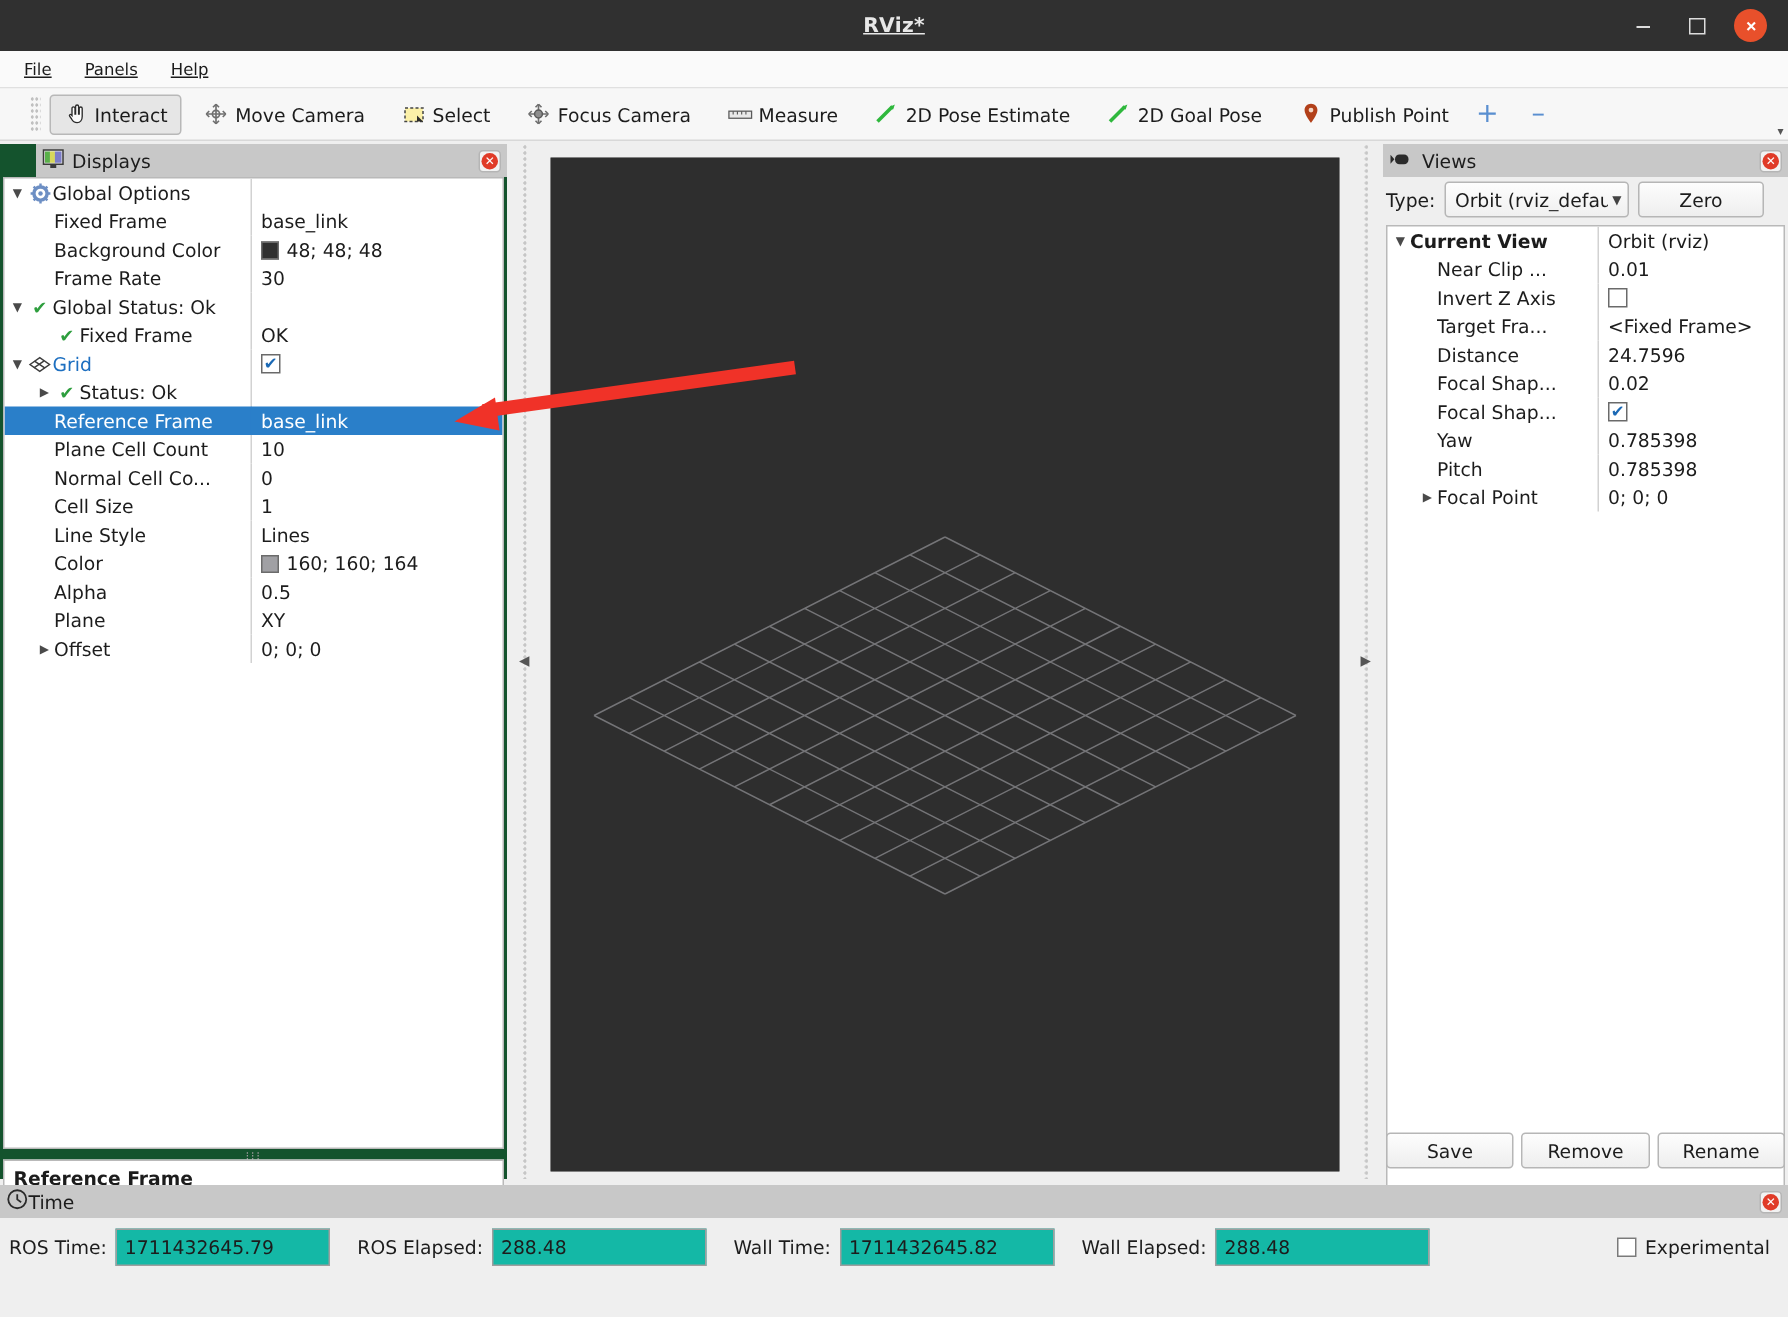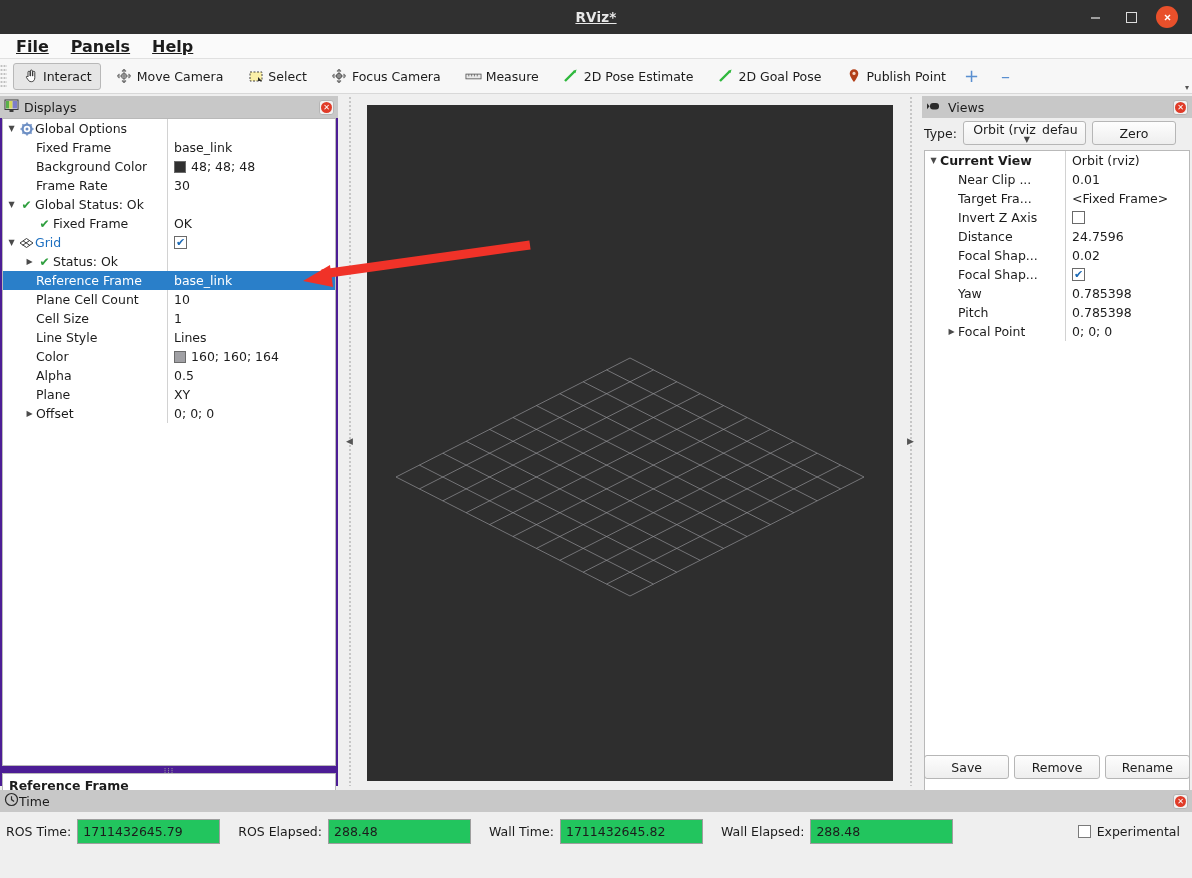--- a/index.html
+++ b/index.html
@@ -26,28 +26,28 @@
   .win-min { font-size: 14px; line-height: 4px; }
   .win-max-sq { width: 11px; height: 11px; border: 1.5px solid #dcdcdc; }
   .win-close { width: 22px; height: 22px; border-radius: 50%; background: #e8502b; color: #fff; font-size: 13px; font-weight: bold; display:flex; align-items:center; justify-content:center;}
 
   
   .menubar {
     position: absolute; left: 0; top: 34px; width: 1192px; height: 25px;
     background: #fafafa; border-bottom: 1px solid #e0e0e0;
     display: flex; align-items: center; padding-left: 7px; gap: 4px;
   }
-  .menu-item { padding: 2px 9px; font-size: 16px; font-weight: bold; }
+  .menu-item { padding: 2px 9px; font-size: 11px; }
   .menu-item u { text-decoration: underline; }
 
   
   .toolbar {
     position: absolute; left: 0; top: 59px; width: 1192px; height: 35px;
     background: #f7f7f7; border-bottom: 1px solid #d8d8d8;
-    display: flex; align-items: center; padding-left: 0;
+    display: flex; align-items: center; padding-left: 20px;
   }
   .tb-handle { width: 7px; height: 24px; margin-right: 3px;
     background-image: radial-gradient(circle, #c0c0c0 1px, transparent 1.2px);
     background-size: 3px 4px; }
   .tb-btn {
     display: flex; align-items: center; gap: 4px;
     height: 27px; padding: 0 8px; margin: 0 3px;
     border: 1px solid transparent; border-radius: 3px;
     font-size: 12.5px; white-space: nowrap;
   }
@@ -69,21 +69,21 @@
     background: #f2f2f2; border: 1px solid #b5b5b5;
     display: flex; align-items: center; justify-content: center;
   }
   .dock-close i {
     width: 11px; height: 11px; border-radius: 50%; background: #e03b28;
     display: flex; align-items: center; justify-content: center;
     color: #fff; font-size: 8px; font-style: normal; line-height: 11px;
   }
 
   
-  .displays-panel { position: absolute; left: 0; top: 96px; width: 338px; height: 690px; background: #4c1d95; }
+  .displays-panel { position: absolute; left: 0; top: 96px; width: 338px; height: 690px; background: #14532d; padding-left: 24px; }
   .prop-tree {
     position: absolute; left: 2px; top: 22px; width: 334px; height: 648px;
     background: #ffffff; border: 1px solid #b9b9b9; overflow: hidden;
   }
   .prop-row { display: flex; height: 19px; align-items: center; font-size: 12.5px; }
   .prop-row.sel { background: #2a7fc9; color: #ffffff; }
   .prop-name { width: 164px; display: flex; align-items: center; height: 19px; padding-left: 2px; overflow: hidden; white-space: nowrap; }
   .prop-val { flex: 1; display: flex; align-items: center; height: 19px; padding-left: 6px; border-left: 1px solid #d2d2d2; overflow: hidden; white-space: nowrap; }
   .prop-row.sel .prop-val { border-left-color: #2a7fc9; }
   .ind { display: inline-block; flex: 0 0 auto; }
@@ -126,38 +126,38 @@
   }
   .viewport svg { display: block; }
 
   
   .views-panel { position: absolute; left: 922px; top: 96px; width: 270px; height: 690px; background: #efefef; }
   .views-typebar { position: absolute; left: 2px; top: 24px; width: 266px; height: 26px; display: flex; align-items: center; gap: 6px; }
   .views-typebar .lbl { font-size: 12.5px; }
   .combo {
     width: 123px; height: 24px; border: 1px solid #b6b6b6; border-radius: 3px;
     background: linear-gradient(#fdfdfd, #f0f0f0); display: flex; align-items: center;
-    padding: 0 4px 0 6px; font-size: 12.5px; overflow: hidden; white-space: nowrap; flex-direction: column;
+    padding: 0 4px 0 6px; font-size: 12.5px; overflow: hidden; white-space: nowrap;
   }
   .combo .cv { overflow: hidden; text-overflow: clip; flex: 1; }
   .combo .carrow { font-size: 8px; color: #444; margin-left: 3px; }
   .zero-btn { width: 84px; height: 24px; border: 1px solid #b6b6b6; border-radius: 3px;
     background: linear-gradient(#fdfdfd, #eeeeee); display: flex; align-items: center; justify-content: center; font-size: 12.5px; }
   .views-tree { position: absolute; left: 2px; top: 54px; width: 266px; height: 694px;
     background: #fff; border: 1px solid #b9b9b9; overflow: hidden; }
   .views-tree .prop-name { width: 140px; }
   .views-btn-row { position: absolute; left: 2px; top: 659px; width: 266px; display: flex; gap: 5px; z-index: 5;}
 
   
   .time-panel { position: absolute; left: 0; top: 790px; width: 1192px; height: 88px; background: #efefef; }
   .time-title { height: 22px; background: #c8c8c8; display: flex; align-items: center; padding: 0 4px; }
   .time-row { position: absolute; left: 6px; top: 28px; width: 1180px; height: 26px; display: flex; align-items: center; }
   .time-lbl { font-size: 12.5px; margin-right: 6px; }
   .time-field {
-    height: 25px; border: 1px solid #9e9e9e; background: #22c55e;
+    height: 25px; border: 1px solid #9e9e9e; background: #14b8a6;
     display: flex; align-items: center; padding: 0 5px; font-size: 12.5px; margin-right: 18px;
   }
   .f-rostime { width: 143px; }
   .f-roselapsed { width: 143px; }
   .f-walltime { width: 143px; }
   .f-wallelapsed { width: 143px; }
   .experimental { margin-left: auto; display: flex; align-items: center; gap: 6px; margin-right: 6px; font-size: 12.5px; }
   .exp-box { width: 13px; height: 13px; border: 1px solid #7a7a7a; background: #fff; }
 
   
@@ -427,20 +427,30 @@
             <span class="name-txt">Plane Cell Count</span>
           </div>
           <div class="prop-val">
             <span>10</span>
           </div>
         </div>
         <div class="prop-row">
           <div class="prop-name">
             <span class="ind" style="width: 18px;"></span>
             <span class="tri"></span>
+            <span class="name-txt">Normal Cell Co...</span>
+          </div>
+          <div class="prop-val">
+            <span>0</span>
+          </div>
+        </div>
+        <div class="prop-row">
+          <div class="prop-name">
+            <span class="ind" style="width: 18px;"></span>
+            <span class="tri"></span>
             <span class="name-txt">Cell Size</span>
           </div>
           <div class="prop-val">
             <span>1</span>
           </div>
         </div>
         <div class="prop-row">
           <div class="prop-name">
             <span class="ind" style="width: 18px;"></span>
             <span class="tri"></span>
@@ -571,34 +581,34 @@
             <span class="name-txt">Near Clip ...</span>
           </div>
           <div class="prop-val">
             <span>0.01</span>
           </div>
         </div>
         <div class="prop-row">
           <div class="prop-name">
             <span class="ind" style="width: 18px;"></span>
             <span class="tri"></span>
+            <span class="name-txt">Invert Z Axis</span>
+          </div>
+          <div class="prop-val">
+            <span class="cbox"></span>
+          </div>
+        </div>
+        <div class="prop-row">
+          <div class="prop-name">
+            <span class="ind" style="width: 18px;"></span>
+            <span class="tri"></span>
             <span class="name-txt">Target Fra...</span>
           </div>
           <div class="prop-val">
             <span>&lt;Fixed Frame&gt;</span>
-          </div>
-        </div>
-        <div class="prop-row">
-          <div class="prop-name">
-            <span class="ind" style="width: 18px;"></span>
-            <span class="tri"></span>
-            <span class="name-txt">Invert Z Axis</span>
-          </div>
-          <div class="prop-val">
-            <span class="cbox"></span>
           </div>
         </div>
         <div class="prop-row">
           <div class="prop-name">
             <span class="ind" style="width: 18px;"></span>
             <span class="tri"></span>
             <span class="name-txt">Distance</span>
           </div>
           <div class="prop-val">
             <span>24.7596</span>

